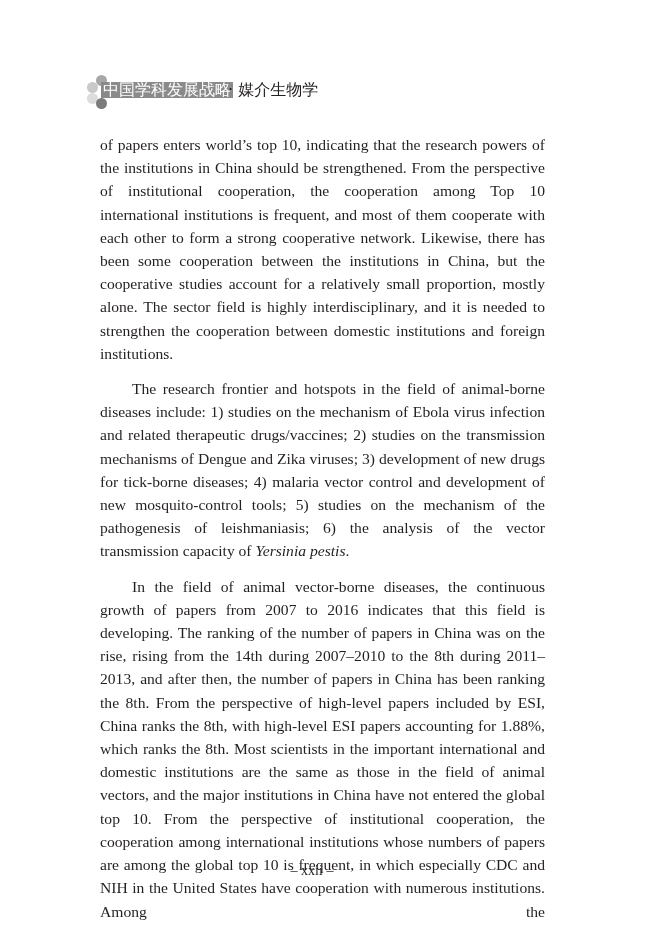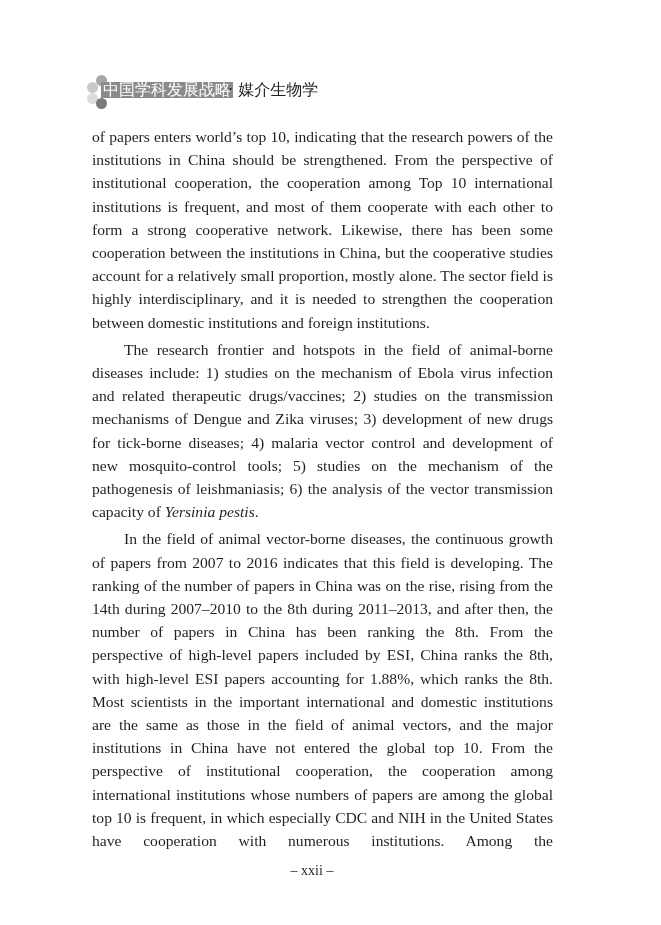--- a/index.html
+++ b/index.html
@@ -56,21 +56,21 @@
       font-size: 16px;
       white-space: nowrap;
     }
     .content {
       position: absolute;
       left: 88px;
       top: 121px;
       width: 469px;
     }
     .content p {
-      margin: 4px;
+      margin: 12px;
       font-size: 15.6px;
       line-height: 23.2px;
       text-align: justify;
       text-align-last: justify;
     }
     .content p.last-line-left {
       text-align-last: left;
     }
     .content p.indent {
       text-indent: 32px;

